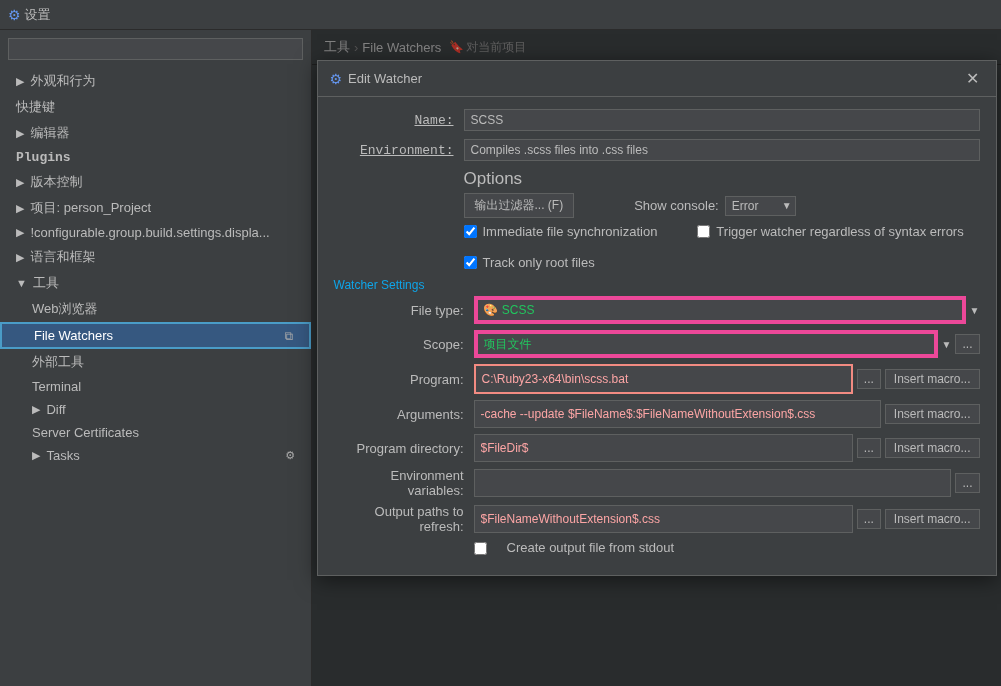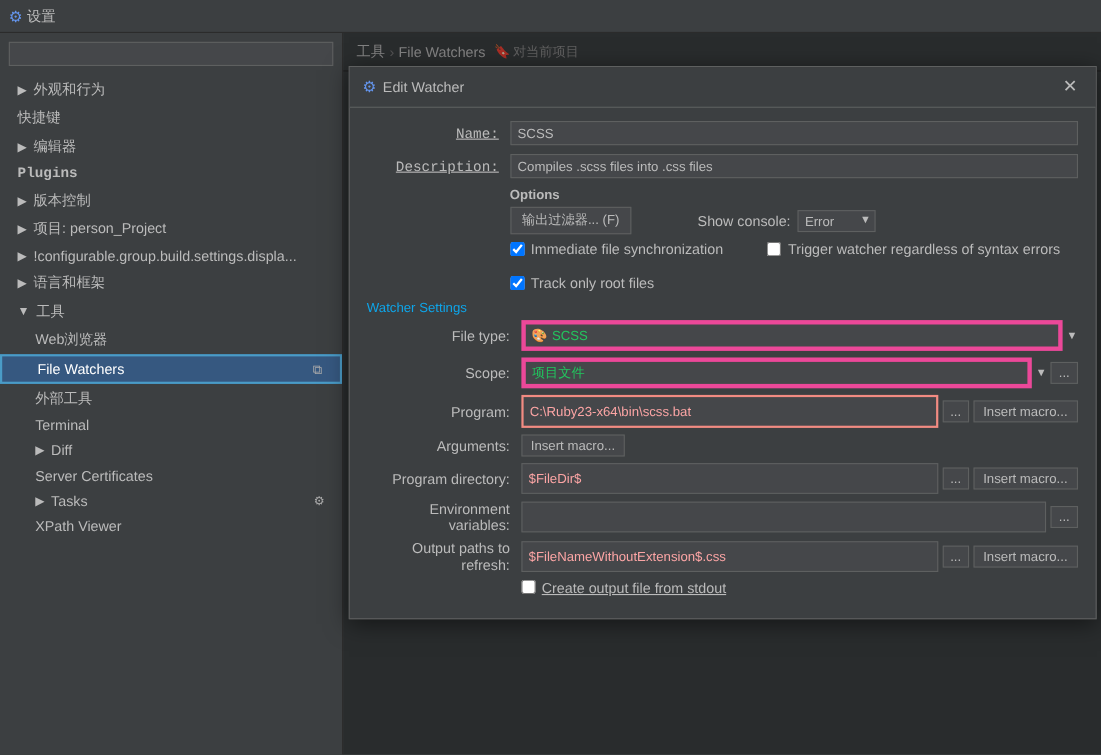--- a/index.html
+++ b/index.html
@@ -139,23 +139,20 @@
         <span class="label">Diff</span>
       </div>
       <div class="nav-item" style="padding-left:32px;">
         <span class="label">Server Certificates</span>
       </div>
       <div class="nav-item" style="padding-left:32px;">
         <span class="arrow">▶</span>
         <span class="label">Tasks</span>
         <span style="margin-left:auto;font-size:11px;color:#aaa;">⚙</span>
       </div>
-      <div class="nav-item" style="padding-left:32px;">
-        <span class="label">XPath Viewer</span>
-      </div>
     </div>
   </div>
 
   <div class="content-area">
 
     <div class="content-header">
       <span>工具</span>
       <span class="breadcrumb-sep">›</span>
       <span>File Watchers</span>
       <span style="margin-left:8px;font-size:12px;color:#888;">🔖</span>
@@ -179,25 +176,25 @@
         </div>
 
         <div class="dialog-body">
 
           <div class="form-row">
             <span class="form-label underline">Name:</span>
             <input type="text" class="form-input" value="SCSS" style="">
           </div>
 
           <div class="form-row">
-            <span class="form-label underline">Description:</span>
+            <span class="form-label underline">Environment:</span>
             <input type="text" class="form-input" value="Compiles .scss files into .css files" style="">
           </div>
 
-          <div style="font-size:12px;color:#bbb;margin:6px 0 4px 130px;font-weight:bold;">Options</div>
+          <div style="font-size:17px;color:#bbb;margin:6px 0 4px 130px;">Options</div>
 
           <div style="display:flex;align-items:center;padding-left:130px;gap:60px;margin-bottom:6px;">
             <button class="btn">输出过滤器... (F)</button>
             <div style="display:flex;align-items:center;gap:6px;">
               <span style="font-size:13px;color:#bbb;">Show console:</span>
               <div class="select-wrapper">
                 <select style="background:#45474a;border:1px solid #5e6060;color:#bbb;padding:2px 24px 2px 6px;font-size:12px;appearance:none;outline:none;">
                   <option>Error</option>
                   <option>Always</option>
                   <option>Never</option>
@@ -256,20 +253,21 @@
             <div class="field-input-wrap">
               <input type="text" class="field-input highlighted-border" value="C:\Ruby23-x64\bin\scss.bat" style="">
               <button class="field-browse">...</button>
               <button class="field-macro-btn">Insert macro...</button>
             </div>
           </div>
 
           <div class="field-row">
             <span class="field-label">Arguments:</span>
             <div class="field-input-wrap">
+              <input type="text" class="field-input" value="-cache --update $FileName$:$FileNameWithoutExtension$.css" style="">
               <button class="field-macro-btn">Insert macro...</button>
             </div>
           </div>
 
           <div class="field-row">
             <span class="field-label">Program directory:</span>
             <div class="field-input-wrap">
               <input type="text" class="field-input" value="$FileDir$" style="">
               <button class="field-browse">...</button>
               <button class="field-macro-btn">Insert macro...</button>
@@ -286,21 +284,21 @@
 
           <div class="field-row">
             <span class="field-label">Output paths to refresh:</span>
             <div class="field-input-wrap">
               <input type="text" class="field-input" value="$FileNameWithoutExtension$.css" style="">
               <button class="field-browse">...</button>
               <button class="field-macro-btn">Insert macro...</button>
             </div>
           </div>
 
-          <div style="display:flex;align-items:flex-start;gap:6px;padding-left:140px;margin-top:4px;text-decoration:underline;">
+          <div style="display:flex;align-items:flex-end;gap:20px;padding-left:140px;margin-top:4px;">
             <input type="checkbox" style="">
             <span style="font-size:13px;color:#bbb;">Create output file from stdout</span>
           </div>
 
         </div>
         <div class="dialog-footer"></div>
       </div>
     </div>
   </div>
 </div>

